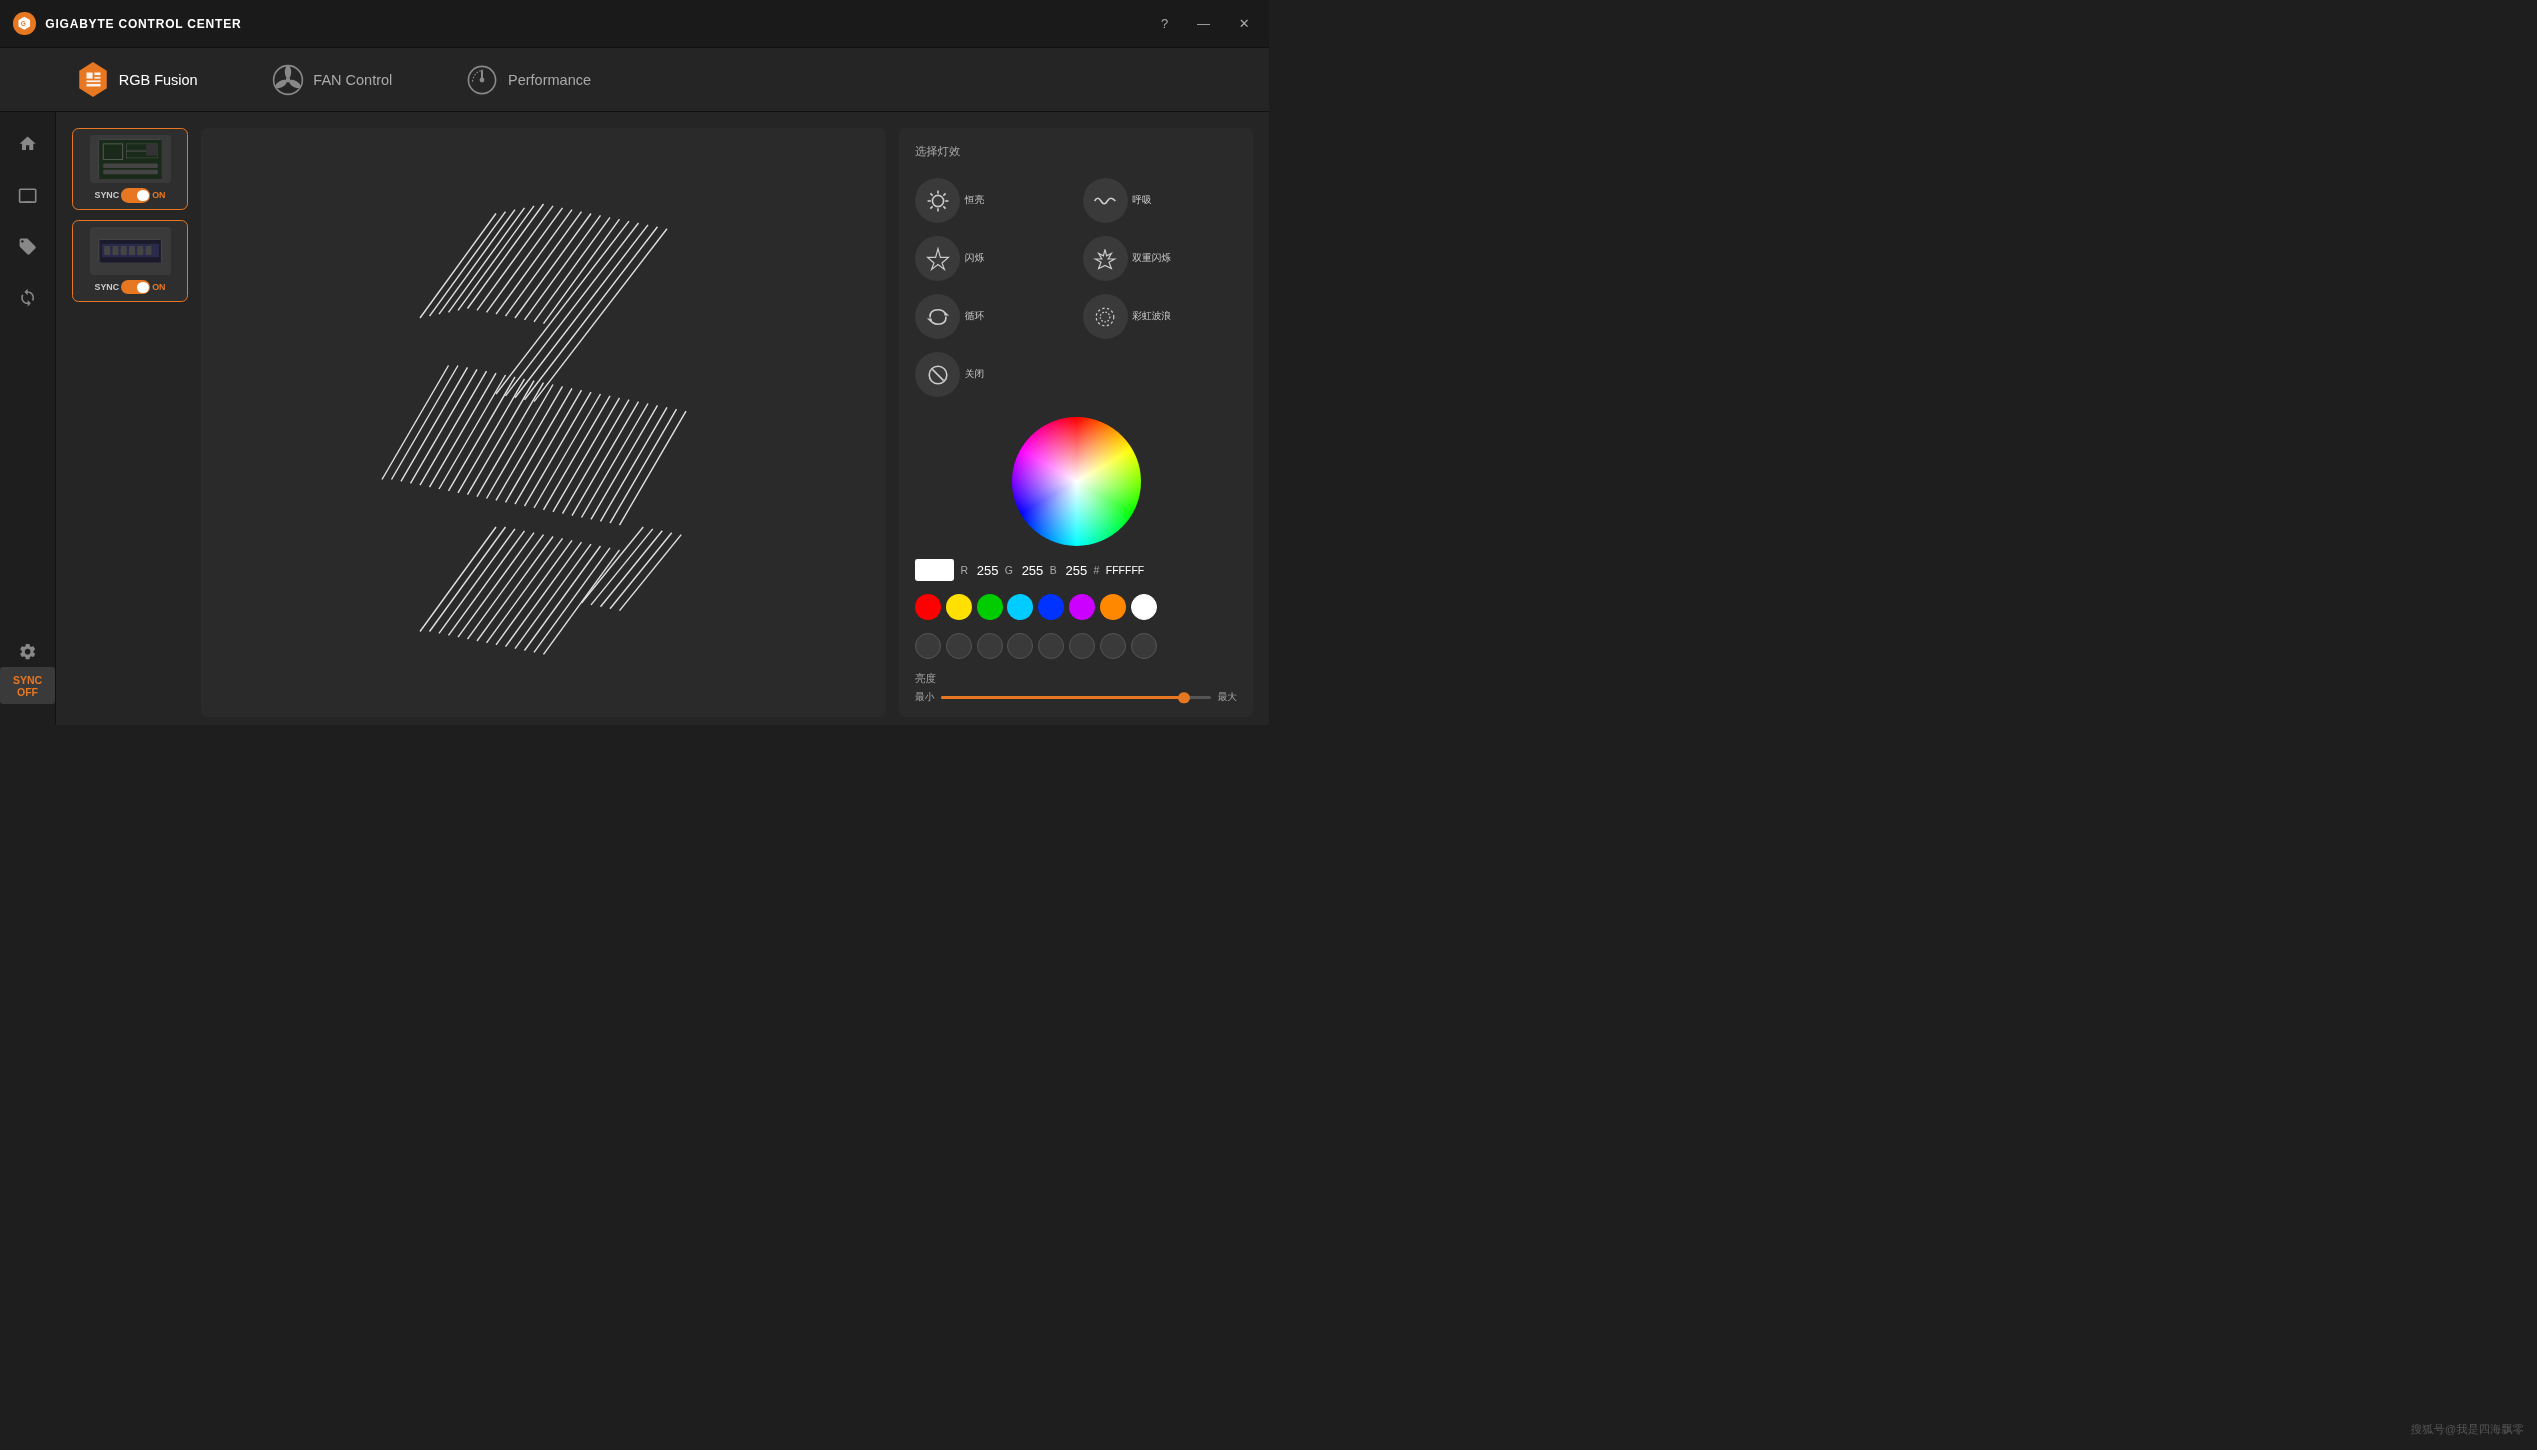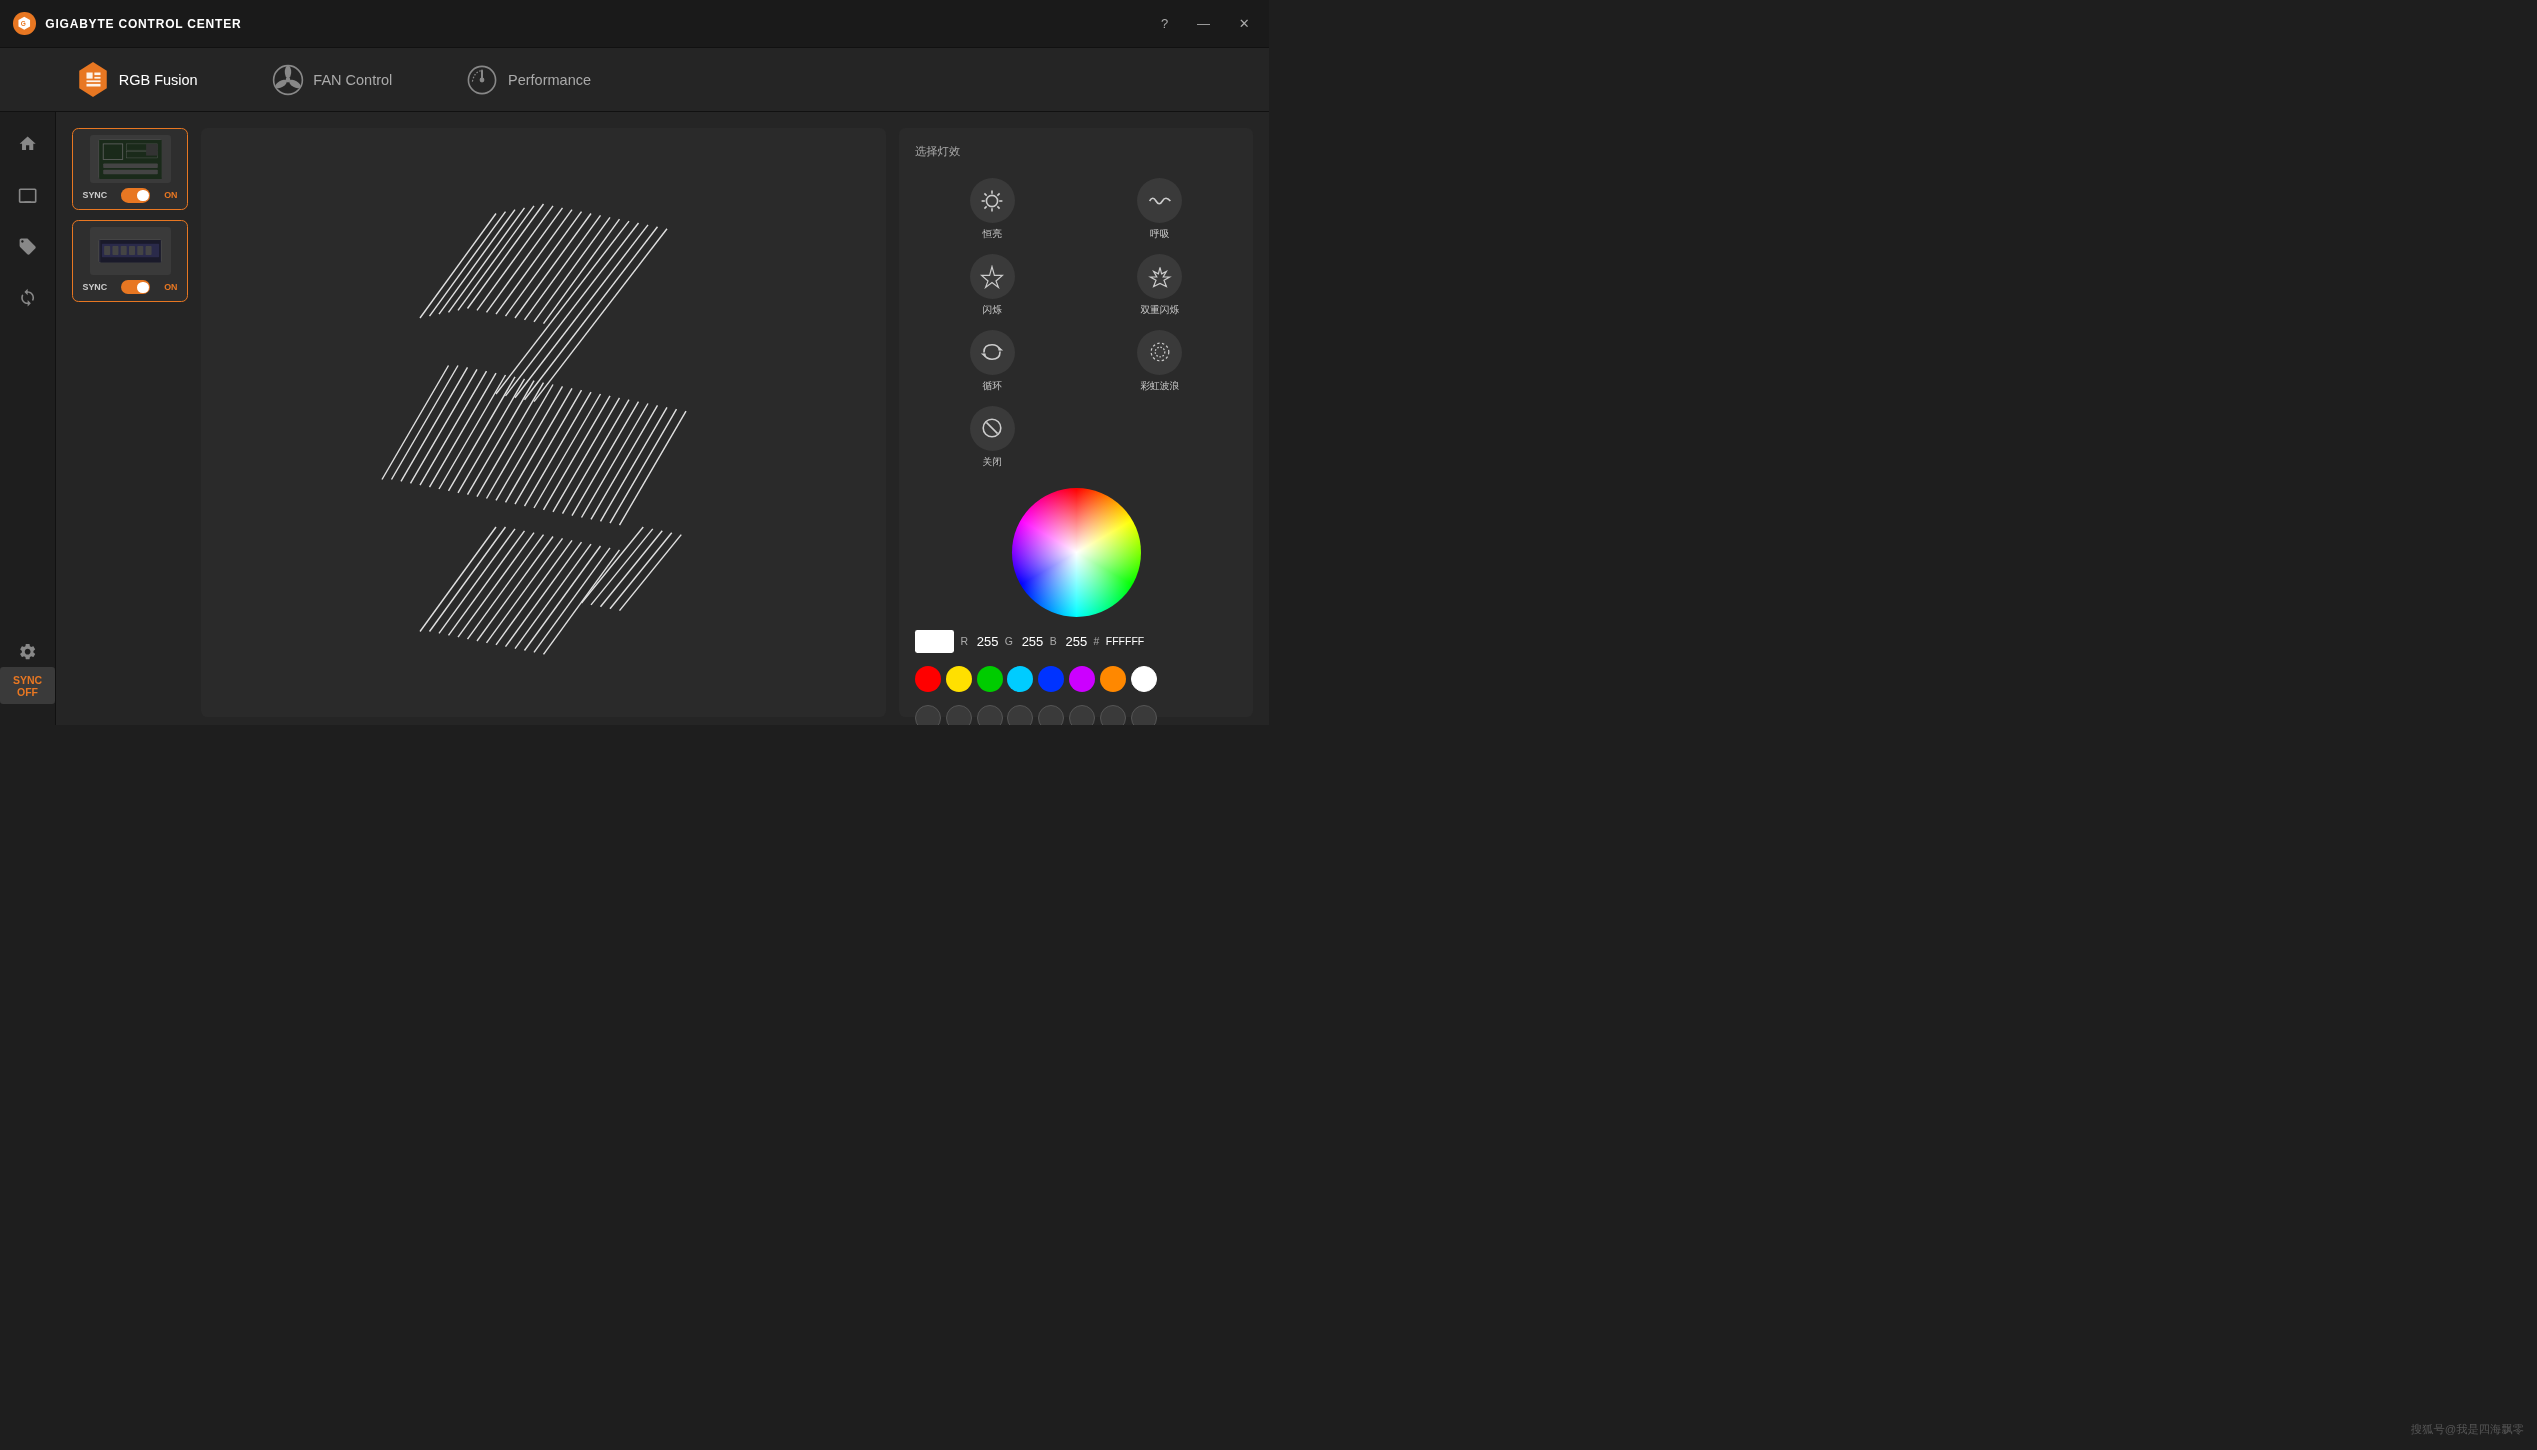--- a/index.html
+++ b/index.html
@@ -160,21 +160,21 @@
       background: #3a3a3a;
       border-radius: 3.2px;
       display: flex;
       align-items: center;
       justify-content: center;
       overflow: hidden;
     }
     .device-card-footer {
       display: flex;
       align-items: center;
-      gap: 14px;
+      gap: 2px;
       font-size: 8.9px;
       color: #aaa;
     }
     .toggle-switch {
       width: 29px;
       height: 14.5px;
       background: #e87722;
       border-radius: 7.3px;
       position: relative;
       cursor: pointer;
@@ -233,21 +233,20 @@
       margin-bottom: 6.4px;
     }
     .effects-grid {
       display: grid;
       grid-template-columns: 1fr 1fr;
       gap: 13px;
       margin-bottom: 6.4px;
     }
     .effect-item {
       display: flex;
-      flex-direction: column;
       align-items: center;
       gap: 4.8px;
       cursor: pointer;
     }
     .effect-icon-circle {
       width: 45px;
       height: 45px;
       background: #3a3a3a;
       border-radius: 50%;
       display: flex;

